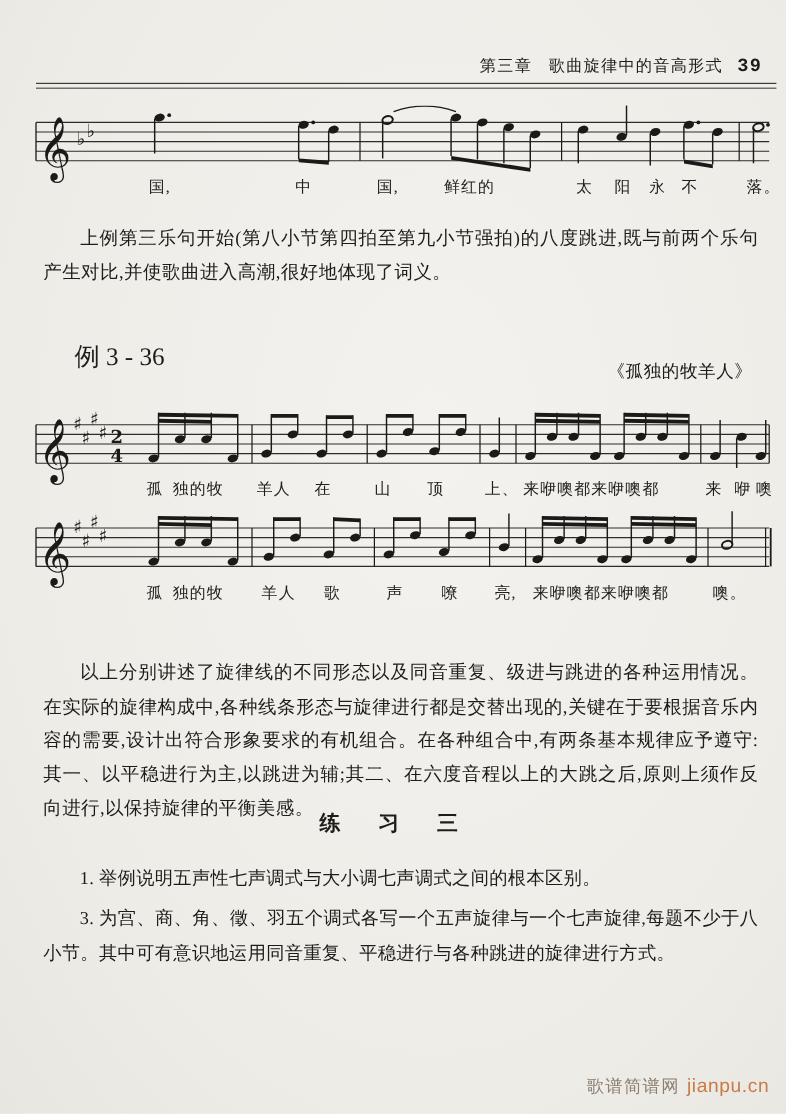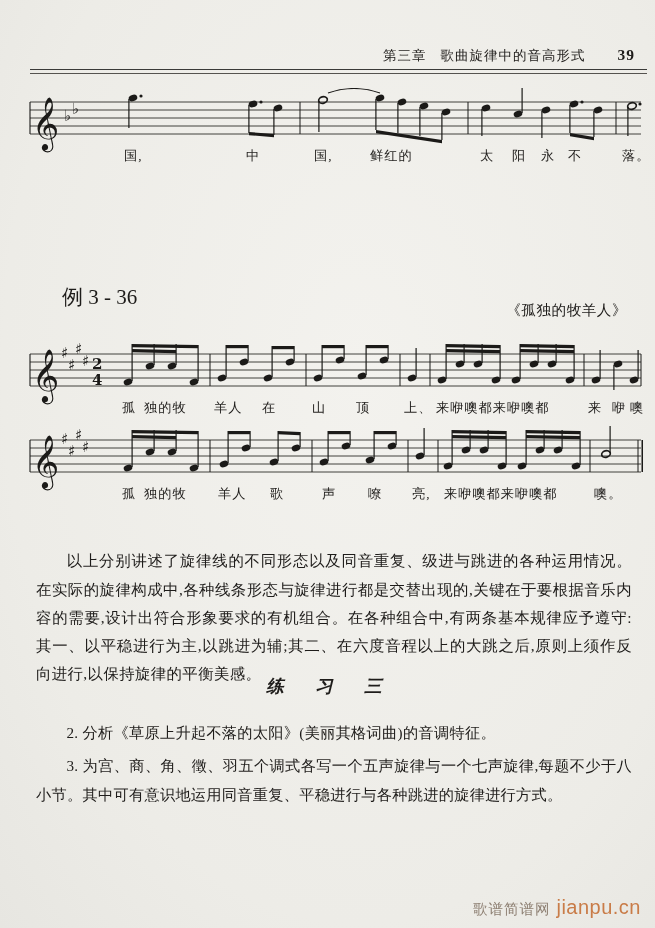--- a/index.html
+++ b/index.html
@@ -1,39 +1,39 @@
 <!DOCTYPE html>
 <html><head>
 <meta charset="utf-8">
 <style>
   html,body{margin:0;padding:0;}
   body{width:655px;height:928px;overflow:hidden;font-family:"Liberation Serif",serif;}
   .page{position:relative;width:655px;height:928px;background:#f0efeb;color:#1e1c1a;
         background-image:radial-gradient(ellipse at 55% 40%, #f3f2ee 0%, #edecE7 70%, #e7e6e1 100%);}
   .header{position:absolute;top:46px;right:20px;font-size:13.5px;letter-spacing:1px;white-space:nowrap;}
   .header .chap{margin-right:14px;}
-  .header .pageno{font-weight:bold;font-size:15.5px;margin-left:32px;font-family:Liberation Serif, serif;}
+  .header .pageno{font-weight:bold;font-size:15.5px;margin-left:12px;font-family:Liberation Mono, monospace;}
   .headrule{position:absolute;top:69px;left:30px;right:8px;height:2.5px;
             border-top:1.6px solid #3a3a38;border-bottom:0.9px solid #55534f;}
   .staffbox{position:absolute;left:28px;width:615px;height:78px;}
   svg text.mus{font-family:"DejaVu Sans",sans-serif;fill:#1b1a18;}
   svg text.lyr{font-family:"Liberation Serif",serif;fill:#201e1c;font-size:13.2px;letter-spacing:1px;}
   svg text.tsig{font-family:"DejaVu Serif",serif;font-weight:bold;font-size:15px;fill:#1b1a18;}
   .para{position:absolute;left:36px;width:596px;font-size:15.4px;line-height:28.2px;
         text-align:justify;text-indent:2em;letter-spacing:0.4px;}
   .example-label{position:absolute;left:20px;font-size:21px;text-indent:2em;}
   .credits{position:absolute;right:28px;text-align:right;font-size:14.6px;line-height:23px;letter-spacing:0.5px;}
   .ex-heading{position:absolute;left:0;width:100%;text-align:center;font-size:17.5px;
-              font-weight:bold;font-style:italic;letter-spacing:7px;}
+              font-weight:bold;letter-spacing:7px;}
   .ex-list{position:absolute;left:36px;width:596px;}
   .ex-item{font-size:15.2px;line-height:29px;text-align:justify;text-indent:2em;
            margin:0 0 4px 0;letter-spacing:0.3px;}
   .footer{position:absolute;top:896px;right:14px;font-size:14.5px;letter-spacing:1px;white-space:nowrap;}
   .footer .site{margin-right:6px;text-align:center;}
-  .footer .url{font-family:"Liberation Sans",sans-serif;font-size:20px;letter-spacing:0.5px;}
+  .footer .url{font-family:"Liberation Sans",sans-serif;font-size:16px;letter-spacing:0.5px;}
 </style>
 </head>
 <body>
 
 <div class="page">
 
   <div class="header">
     <span class="chap">第三章</span><span>歌曲旋律中的音高形式</span><span class="pageno">39</span>
   </div>
   <div class="headrule"></div>
@@ -93,20 +93,21 @@
       <text x="218" y="72" class="lyr">中</text>
       <text x="286" y="72" class="lyr">国,</text>
       <text x="342" y="72" class="lyr">鲜红的</text>
       <text x="452" y="72" class="lyr">太</text>
       <text x="484" y="72" class="lyr">阳</text>
       <text x="513" y="72" class="lyr">永</text>
       <text x="540" y="72" class="lyr">不</text>
       <text x="594" y="72" class="lyr">落。</text>
     </svg>
 
+  <p class="para" style="top:170px">上例第三乐句开始(第八小节第四拍至第九小节强拍)的八度跳进,既与前两个乐句产生对比,并使歌曲进入高潮,很好地体现了词义。</p>
 
 
   <div class="example-label" style="top:283px">例 3 - 36</div>
 
   <div class="credits" style="top:299px">
     <div>《孤独的牧羊人》</div>
   </div>
 
   <svg class="staffbox" style="top:340px" width="615" height="78">
       <line x1="2" y1="14" x2="613" y2="14" stroke="#2e2c29" stroke-width="0.9"></line>
@@ -281,21 +282,21 @@
       <text x="384" y="72" class="lyr">亮,</text>
       <text x="416" y="72" class="lyr">来咿噢都来咿噢都</text>
       <text x="566" y="72" class="lyr">噢。</text>
     </svg>
 
   <p class="para" style="top:532px">以上分别讲述了旋律线的不同形态以及同音重复、级进与跳进的各种运用情况。在实际的旋律构成中,各种线条形态与旋律进行都是交替出现的,关键在于要根据音乐内容的需要,设计出符合形象要求的有机组合。在各种组合中,有两条基本规律应予遵守:其一、以平稳进行为主,以跳进为辅;其二、在六度音程以上的大跳之后,原则上须作反向进行,以保持旋律的平衡美感。</p>
 
   <div class="ex-heading" style="top:674px">练　习　三</div>
 
   <div class="ex-list" style="top:718px">
-    <p class="ex-item">2. 分析《草原上升起不落的太阳》(美丽其格词曲)的音调特征。</p>
+    <p class="ex-item">1. 举例说明五声性七声调式与大小调七声调式之间的根本区别。</p>
     <p class="ex-item">3. 为宫、商、角、徵、羽五个调式各写一个五声旋律与一个七声旋律,每题不少于八小节。其中可有意识地运用同音重复、平稳进行与各种跳进的旋律进行方式。</p>
   </div>
 
   <div class="footer">
     <span class="site" id="footer-site" style="color: rgb(141, 127, 114);">歌谱简谱网</span><a class="url" id="footer-url" href="#" style="color: rgb(201, 124, 72); text-decoration: none;">jianpu.cn</a>
   </div>
 
 </div>
 
 </body></html>

